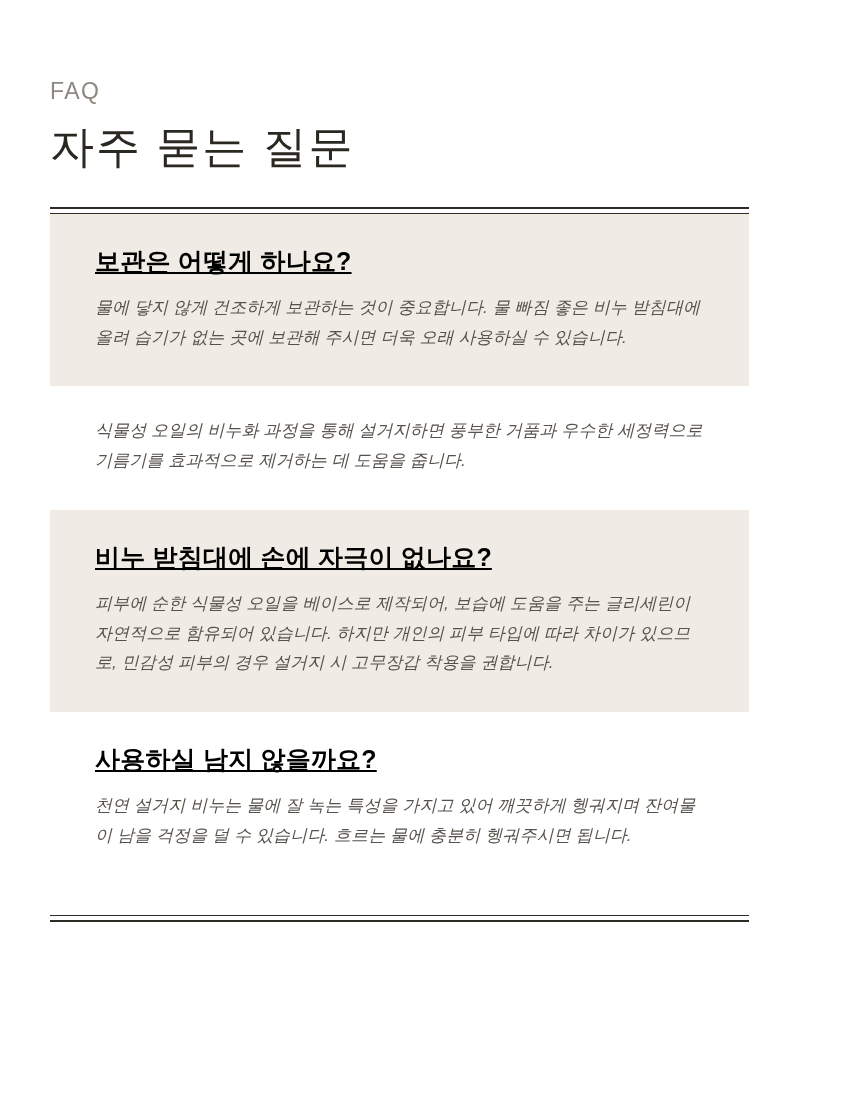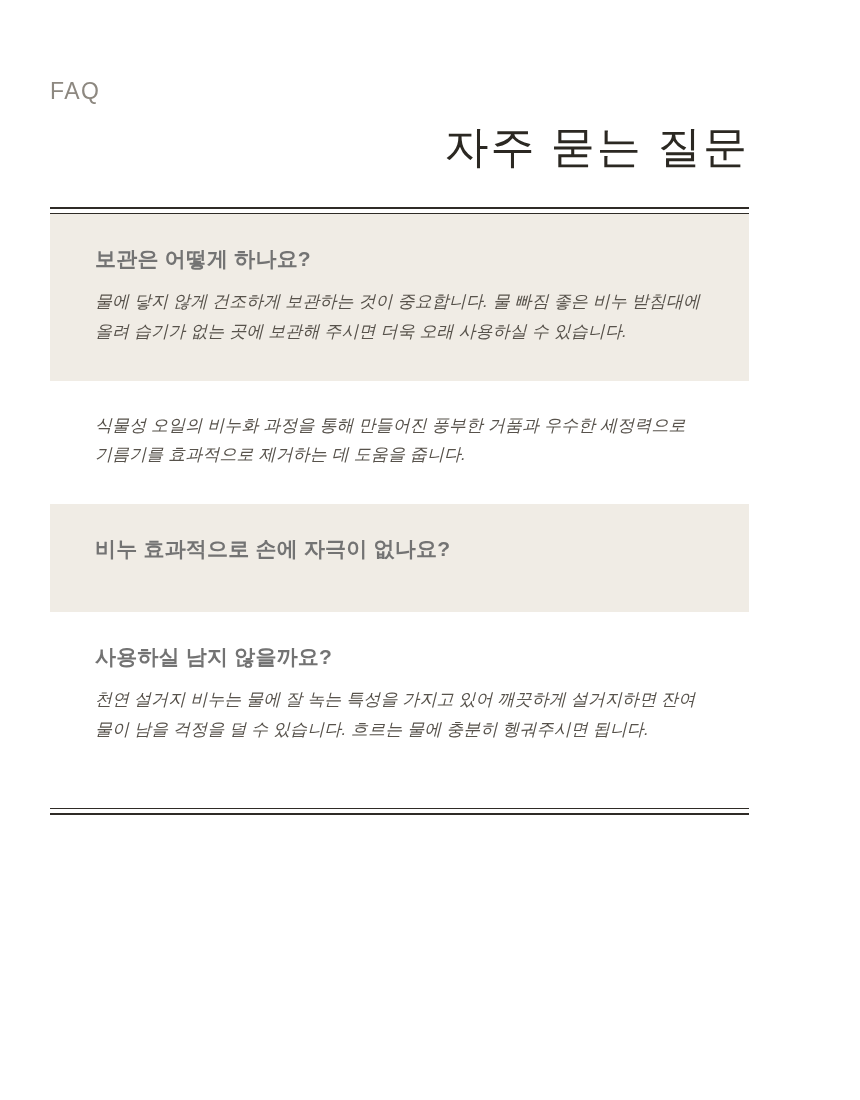--- a/index.html
+++ b/index.html
@@ -36,21 +36,20 @@
     margin: 0;
   }
 
   .page-title {
     font-size: 44px;
     font-weight: 400;
     color: #2b2822;
     letter-spacing: 2px;
     line-height: 1.3;
     margin: 12px 0 0 0;
-    text-align: right;
   }
 
   .rule-top {
     margin-top: 32px;
     border-top: 2px solid #2f2b26;
     height: 4px;
     border-bottom: 1px solid #2f2b26;
   }
 
   .faq-list {
@@ -64,26 +63,27 @@
 
   .faq-item.shaded {
     background: #f0ece5;
   }
 
   .faq-item.plain {
     background: #ffffff;
   }
 
   .faq-question {
-    font-size: 21px;
+    font-size: 25px;
     font-weight: 700;
-    color: #737373;
+    color: #000000;
     letter-spacing: 0.2px;
     line-height: 1.4;
     margin: 0 0 14px 0;
+    text-decoration: underline;
   }
 
   .faq-answer {
     font-size: 17px;
     font-weight: 400;
     color: #57524b;
     line-height: 1.75;
     letter-spacing: 0.1px;
     margin: 0;
     max-width: 672px;
@@ -110,29 +110,30 @@
   <div class="rule-top"></div>
 
   <div class="faq-list">
 
     <div class="faq-item shaded">
       <h2 class="faq-question">보관은 어떻게 하나요?</h2>
       <p class="faq-answer">물에 닿지 않게 건조하게 보관하는 것이 중요합니다. 물 빠짐 좋은 비누 받침대에 올려 습기가 없는 곳에 보관해 주시면 더욱 오래 사용하실 수 있습니다.</p>
     </div>
 
     <div class="faq-item plain">
-      <p class="faq-answer">식물성 오일의 비누화 과정을 통해 만들어진 풍부한 거품과 우수한 세정력으로 기름기를 효과적으로 제거하는 데 도움을 줍니다.</p>
+      <p class="faq-answer">식물성 오일의 비누화 과정을 통해 설거지하면 풍부한 거품과 우수한 세정력으로 기름기를 효과적으로 제거하는 데 도움을 줍니다.</p>
     </div>
 
     <div class="faq-item shaded">
-      <h2 class="faq-question">비누 효과적으로 손에 자극이 없나요?</h2>
+      <h2 class="faq-question">비누 받침대에 손에 자극이 없나요?</h2>
+      <p class="faq-answer">피부에 순한 식물성 오일을 베이스로 제작되어, 보습에 도움을 주는 글리세린이 자연적으로 함유되어 있습니다. 하지만 개인의 피부 타입에 따라 차이가 있으므로, 민감성 피부의 경우 설거지 시 고무장갑 착용을 권합니다.</p>
     </div>
 
     <div class="faq-item plain">
       <h2 class="faq-question">사용하실 남지 않을까요?</h2>
-      <p class="faq-answer">천연 설거지 비누는 물에 잘 녹는 특성을 가지고 있어 깨끗하게 설거지하면 잔여물이 남을 걱정을 덜 수 있습니다. 흐르는 물에 충분히 헹궈주시면 됩니다.</p>
+      <p class="faq-answer">천연 설거지 비누는 물에 잘 녹는 특성을 가지고 있어 깨끗하게 헹궈지며 잔여물이 남을 걱정을 덜 수 있습니다. 흐르는 물에 충분히 헹궈주시면 됩니다.</p>
     </div>
 
   </div>
 
   <div class="rule-bottom"></div>
 
 </div>
 
 </body></html>

